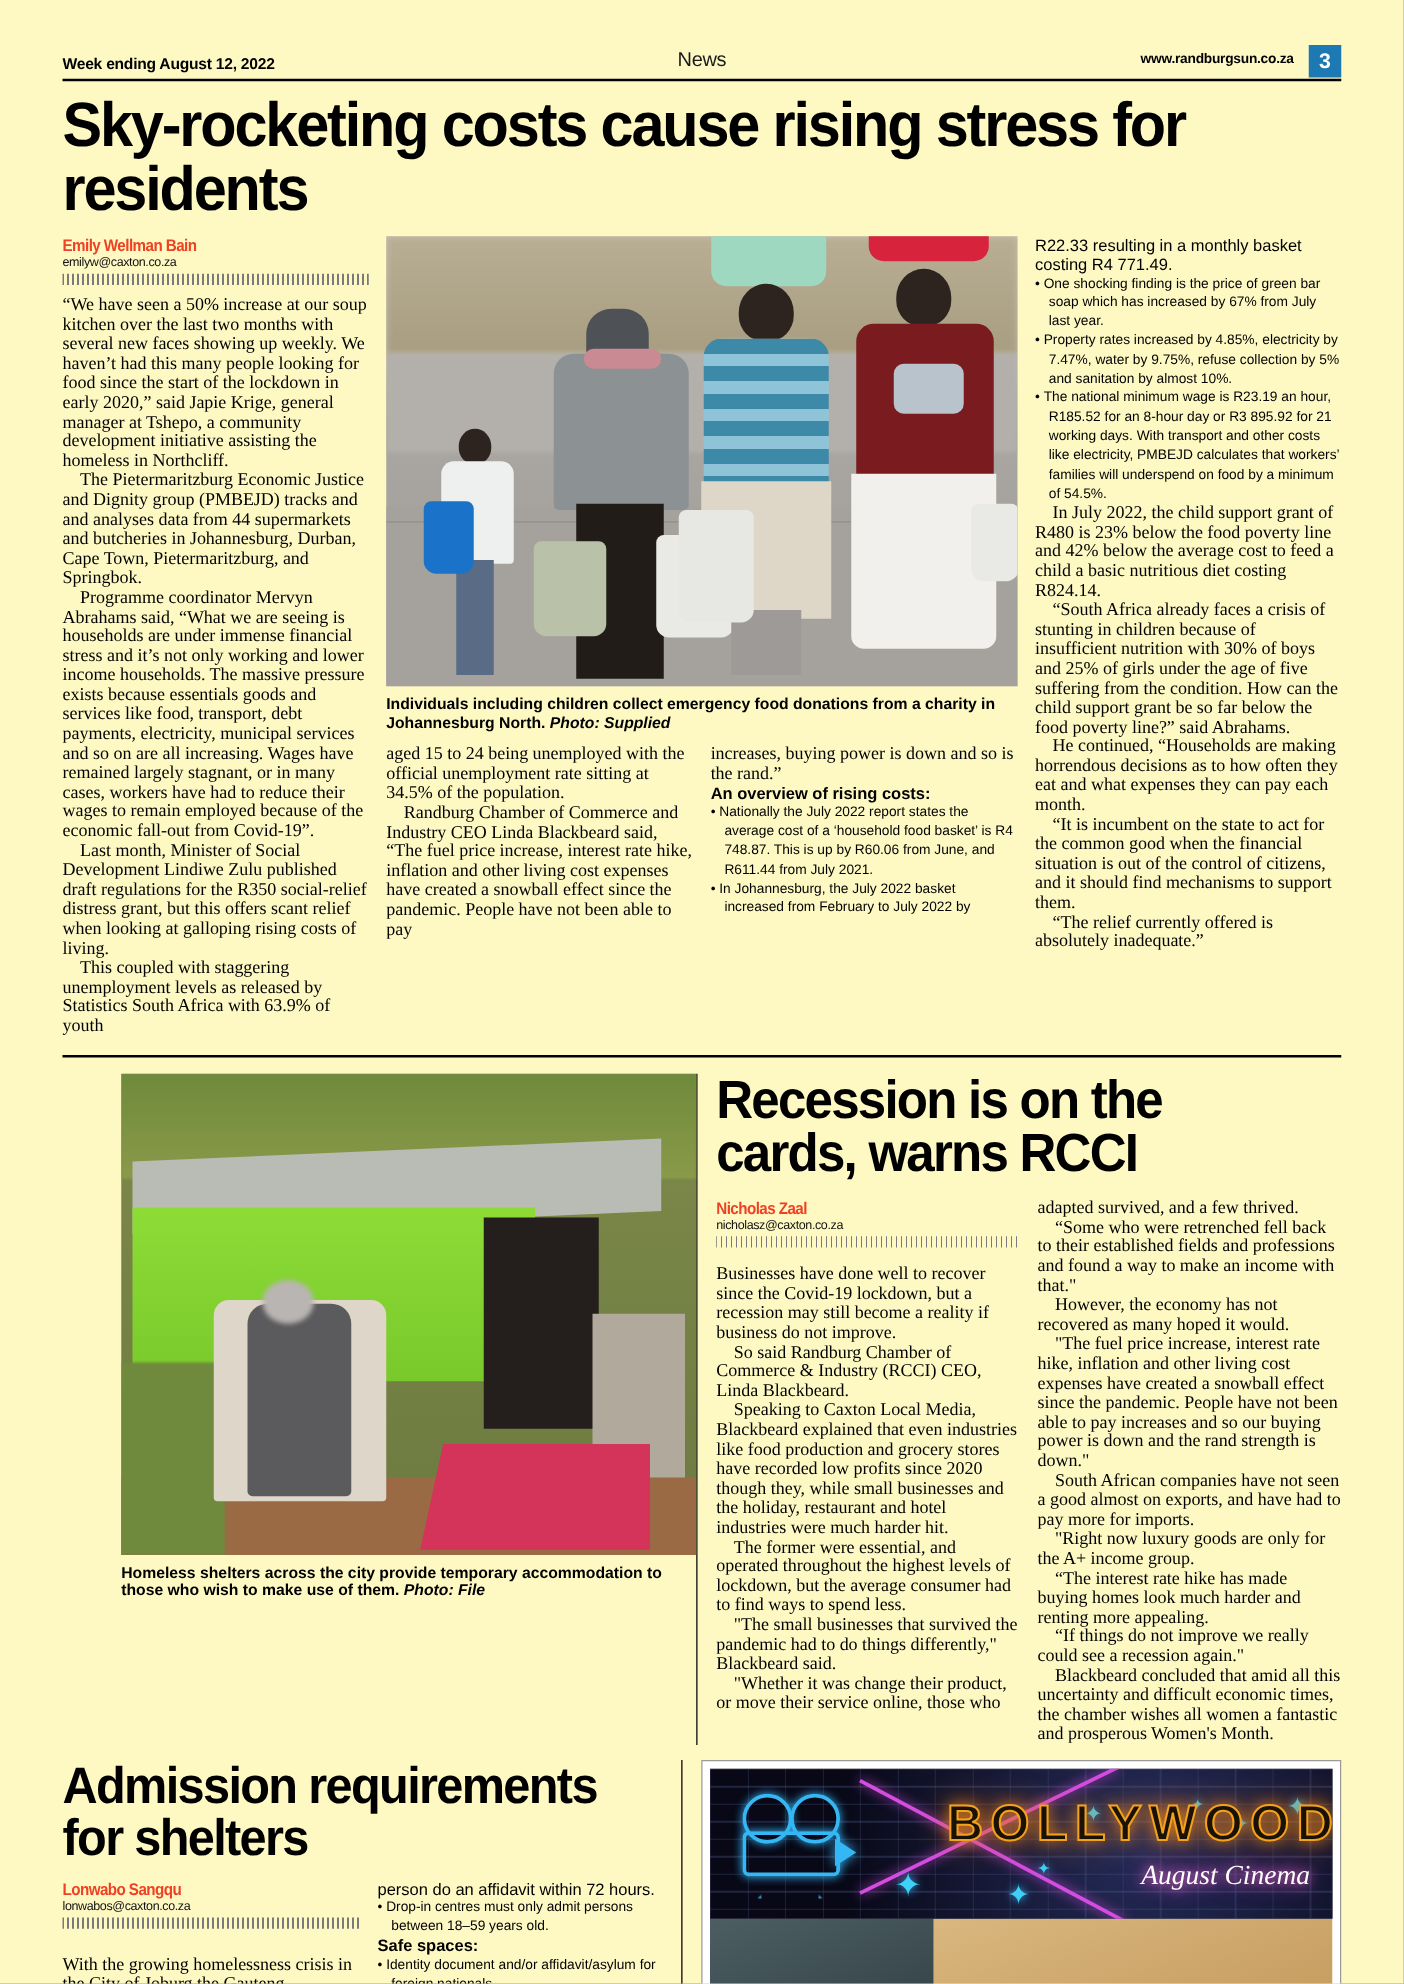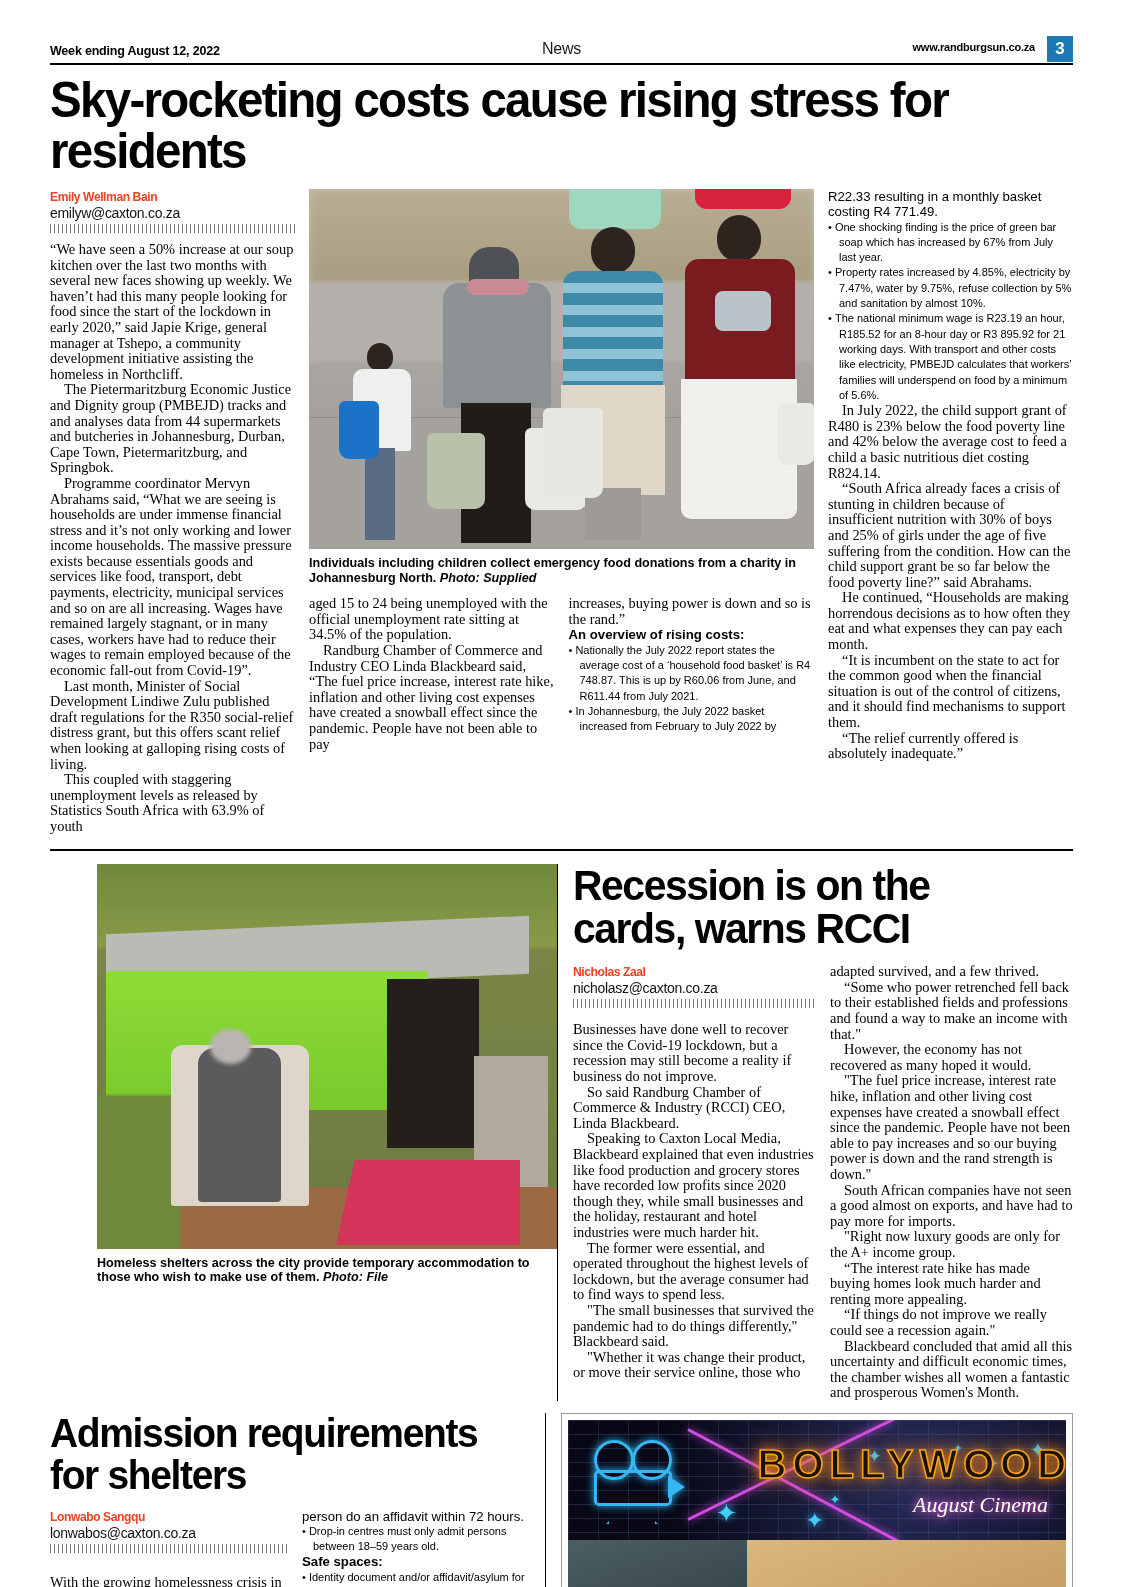--- a/index.html
+++ b/index.html
@@ -1,18 +1,18 @@
 <!DOCTYPE html>
 <html><head>
 <meta charset="utf-8">
 <style>
   html,body{margin:0;padding:0;background:#8e8e8e;}
   body{font-family:"Liberation Serif",serif;}
   .page{
-    position:relative;width:1123px;height:1587px;background:#ffffff;
+    position:relative;width:1123px;height:1587px;background:#fef9c3;
     margin:0 auto;overflow:hidden;
   }
   .inner{position:absolute;left:50px;top:36px;width:1023px;}
 
   
   .masthead{display:flex;align-items:flex-end;justify-content:space-between;height:22px;}
   .mh-left{font-family:"Liberation Sans",sans-serif;font-weight:bold;font-size:12.5px;letter-spacing:-0.2px;color:#000;}
   .mh-center{font-family:"Liberation Sans",sans-serif;font-size:16px;color:#1a1a1a;letter-spacing:-0.3px;position:absolute;left:0;right:0;text-align:center;}
   .mh-right{display:flex;align-items:center;gap:12px;}
   .mh-url{font-family:"Liberation Sans",sans-serif;font-weight:bold;font-size:11px;color:#000;letter-spacing:-0.2px;}
@@ -24,21 +24,21 @@
   h1.headline{
     font-family:"Liberation Sans",sans-serif;font-weight:bold;font-size:50px;line-height:1.02;
     margin:10px 0 0 0;letter-spacing:-1.8px;color:#000;transform:scaleX(0.95);transform-origin:left center;
   }
   h1.headline.mid{font-size:43px;letter-spacing:-1.5px;}
   h1.headline.sub{font-size:41px;letter-spacing:-1.4px;}
 
   
   .byline-name{font-family:"Liberation Sans",sans-serif;font-weight:bold;font-size:13.5px;
     color:#ef4123;letter-spacing:-0.5px;transform:scaleX(0.9);transform-origin:left;}
-  .byline-mail{font-family:"Liberation Sans",sans-serif;font-size:14px;color:#111;margin-top:1px;letter-spacing:-0.3px;}
+  .byline-mail{font-family:"Liberation Sans",sans-serif;font-size:10px;color:#111;margin-top:1px;letter-spacing:-0.3px;}
   .byline-dash{height:9px;margin-top:3px;
     background:repeating-linear-gradient(to right,#7a7a7a 0,#7a7a7a 1px,transparent 1px,transparent 4px);}
 
   
   .body-serif{font-family:"Liberation Serif",serif;font-size:14.4px;line-height:15.6px;color:#000;text-align:left;}
   .body-serif p{margin:0;text-indent:14px;}
   .body-serif p.noind{text-indent:0;}
   .body-sans{font-family:"Liberation Sans",sans-serif;font-size:13.2px;line-height:15.3px;color:#000;}
   .body-sans p{margin:0;}
   .sans-bold{font-family:"Liberation Sans",sans-serif;font-weight:bold;font-size:13.2px;line-height:15.3px;}
@@ -232,21 +232,21 @@
         </div>
       </div>
     </div>
 
     <div class="col">
       <div class="body-sans">
         <p>R22.33 resulting in a monthly basket costing R4 771.49.</p>
       </div>
       <div class="bullet">One shocking finding is the price of green bar soap which has increased by 67% from July last year.</div>
       <div class="bullet">Property rates increased by 4.85%, electricity by 7.47%, water by 9.75%, refuse collection by 5% and sanitation by almost 10%.</div>
-      <div class="bullet">The national minimum wage is R23.19 an hour, R185.52 for an 8-hour day or R3 895.92 for 21 working days. With transport and other costs like electricity, PMBEJD calculates that workers’ families will underspend on food by a minimum of 5.6%.</div>
+      <div class="bullet">The national minimum wage is R23.19 an hour, R185.52 for an 8-hour day or R3 895.92 for 21 working days. With transport and other costs like electricity, PMBEJD calculates that workers’ families will underspend on food by a minimum of 54.5%.</div>
       <div class="body-serif">
         <p>In July 2022, the child support grant of R480 is 23% below the food poverty line and 42% below the average cost to feed a child a basic nutritious diet costing R824.14.</p>
         <p>“South Africa already faces a crisis of stunting in children because of insufficient nutrition with 30% of boys and 25% of girls under the age of five suffering from the condition. How can the child support grant be so far below the food poverty line?” said Abrahams.</p>
         <p>He continued, “Households are making horrendous decisions as to how often they eat and what expenses they can pay each month.</p>
         <p>“It is incumbent on the state to act for the common good when the financial situation is out of the control of citizens, and it should find mechanisms to support them.</p>
         <p>“The relief currently offered is absolutely inadequate.”</p>
       </div>
     </div>
   </div>
 
@@ -286,21 +286,21 @@
             <p>So said Randburg Chamber of Commerce &amp; Industry (RCCI) CEO, Linda Blackbeard.</p>
             <p>Speaking to Caxton Local Media, Blackbeard explained that even industries like food production and grocery stores have recorded low profits since 2020 though they, while small businesses and the holiday, restaurant and hotel industries were much harder hit.</p>
             <p>The former were essential, and operated throughout the highest levels of lockdown, but the average consumer had to find ways to spend less.</p>
             <p>"The small businesses that survived the pandemic had to do things differently," Blackbeard said.</p>
             <p>"Whether it was change their product, or move their service online, those who</p>
           </div>
         </div>
         <div class="c">
           <div class="body-serif">
             <p class="noind">adapted survived, and a few thrived.</p>
-            <p>“Some who power retrenched fell back to their established fields and professions and found a way to make an income with that."</p>
+            <p>“Some who were retrenched fell back to their established fields and professions and found a way to make an income with that."</p>
             <p>However, the economy has not recovered as many hoped it would.</p>
             <p>"The fuel price increase, interest rate hike, inflation and other living cost expenses have created a snowball effect since the pandemic. People have not been able to pay increases and so our buying power is down and the rand strength is down."</p>
             <p>South African companies have not seen a good almost on exports, and have had to pay more for imports.</p>
             <p>"Right now luxury goods are only for the A+ income group.</p>
             <p>“The interest rate hike has made buying homes look much harder and renting more appealing.</p>
             <p>“If things do not improve we really could see a recession again."</p>
             <p>Blackbeard concluded that amid all this uncertainty and difficult economic times, the chamber wishes all women a fantastic and prosperous Women's Month.</p>
           </div>
         </div>
       </div>

